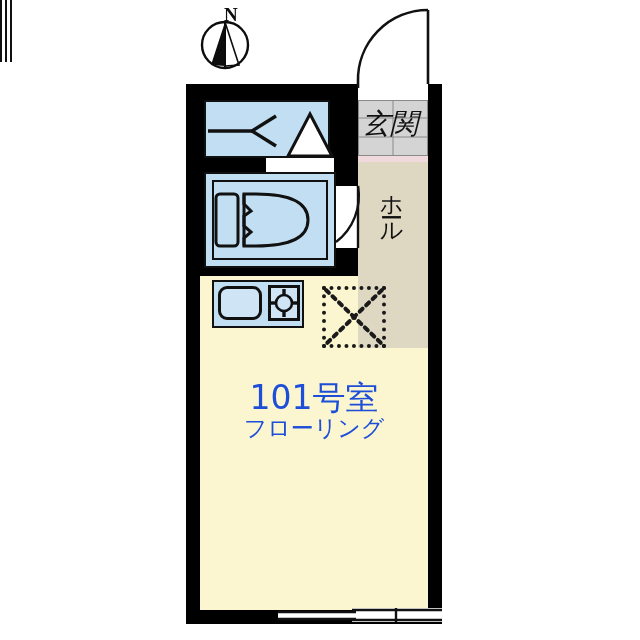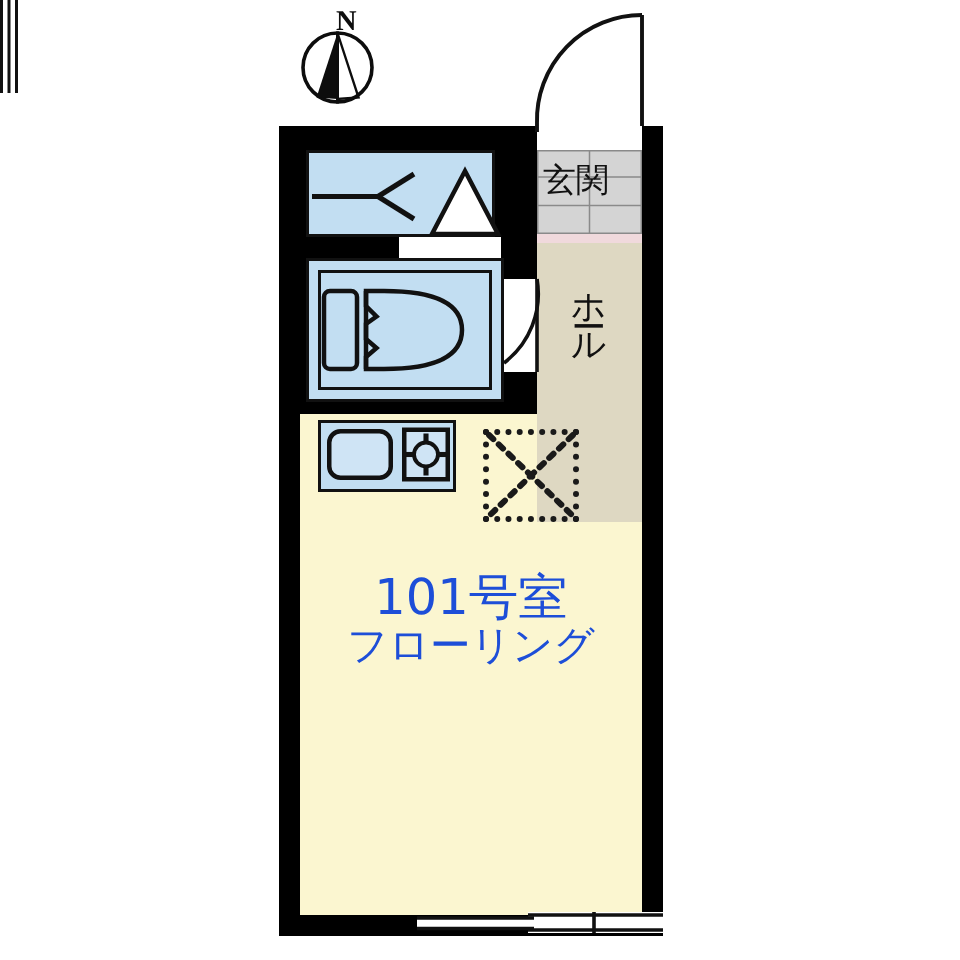--- a/index.html
+++ b/index.html
@@ -69,25 +69,25 @@
   
   .win-bot{left:352px;top:608px;width:90px;height:14px;background:#ffffff;}
   
   .win-bot2{left:278px;top:612px;width:78px;height:8px;background:#ffffff;}
 
   
   .door-ub{left:336px;top:186px;width:22px;height:62px;background:#ffffff;}
 
   
   .jp{position:absolute;color:#111;font-family:"DejaVu Sans","Liberation Sans",sans-serif;}
-  .t-genkan{left:362px;top:105px;font-size:22px;letter-spacing:0px;font-weight:500;}
+  .t-genkan{left:362px;top:105px;font-size:28px;letter-spacing:0px;font-weight:500;font-style:italic;}
   .t-hall{left:380px;top:180px;font-size:23px;writing-mode:vertical-rl;line-height:1;}
   .roomtext{position:absolute;left:200px;top:380px;width:228px;text-align:center;color:#1d4ed8;}
   .roomtext div{font-size:33px;line-height:1.08;font-family:"DejaVu Sans","Liberation Sans",sans-serif;}
-  .roomtext .small{font-size:27px;}
+  .roomtext .small{font-size:23px;}
 
   svg{display:block;overflow:visible;}
   .abs-svg{position:absolute;}
 </style>
 </head>
 <body>
 
 <div id="stage">
 
   <div class="compass">

